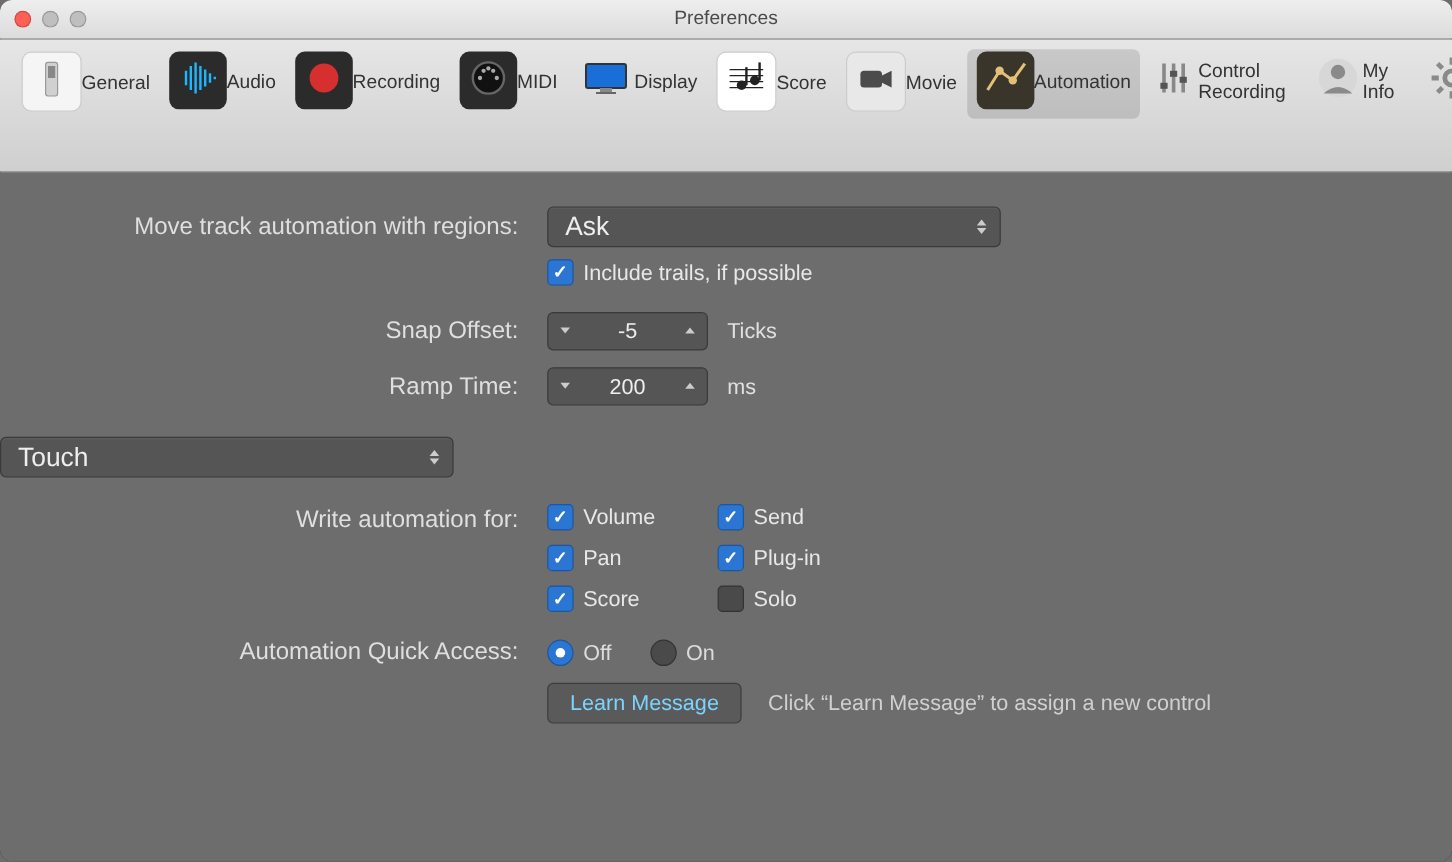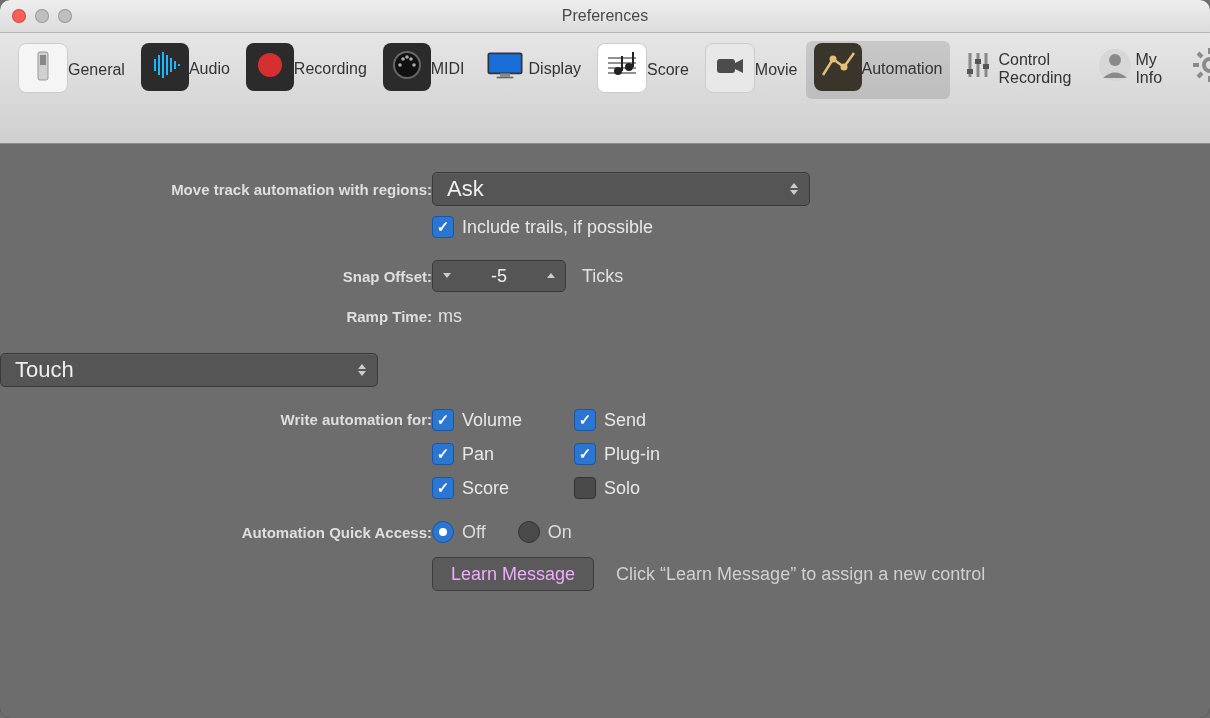--- a/index.html
+++ b/index.html
@@ -73,24 +73,23 @@
     padding:28px 0 0 0;
     overflow:hidden;
   }
   .row{
     display:flex;align-items:center;
     margin-bottom:14px;
   }
   .labelcol{
     width:432px;
     text-align:right;
-    padding-right:0;
+    padding-right:24px;
     color:#dfdfdf;
-    font-size:15px;
-    font-weight:bold;
+    font-size:20px;
   }
   .ctrlcol{
     display:flex;align-items:center;gap:10px;
     flex-wrap:wrap;
   }
   
   .dropdown{
     width:332px;height:32px;
     background:#555;
     border:1px solid #3a3a3a;
@@ -147,21 +146,21 @@
     flex:0 0 auto;
   }
   .rbox.sel{background:#2a76d2;border:1px solid #1b56a0}
   .rbox.sel::after{content:"";width:8px;height:8px;border-radius:50%;background:#fff}
   .rbox.unsel{background:#4a4a4a;border:1px solid #333}
   
   .pushbtn{
     height:32px;padding:0 18px;
     background:#5a5a5a;border:1px solid #3d3d3d;border-radius:5px;
     display:flex;align-items:center;justify-content:center;
-    color:#f0abfc;font-size:18px;
+    color:#7dd3fc;font-size:18px;
   }
   .pushbtn.disabled{color:#9d9d9d}
   .hint{color:#d0d0d0;font-size:18px;margin-left:12px}
   .writemode{margin-top:26px}
 </style>
 </head>
 <body>
 
 <div class="window">
 
@@ -367,20 +366,25 @@
           <div class="val">-5</div>
           <div class="btn inc"></div>
         </div>
         <span class="unit">Ticks</span>
       </div>
     </div>
 
     <div class="row">
       <div class="labelcol">Ramp Time:</div>
       <div class="ctrlcol">
+        <div class="stepper">
+          <div class="btn dec"></div>
+          <div class="val">200</div>
+          <div class="btn inc"></div>
+        </div>
         <span class="unit">ms</span>
       </div>
     </div>
 
     <div class="row writemode">
       <div class="ctrlcol">
         <div class="dropdown">
           <span>Touch</span>
           <span class="arrows"></span>
         </div>

